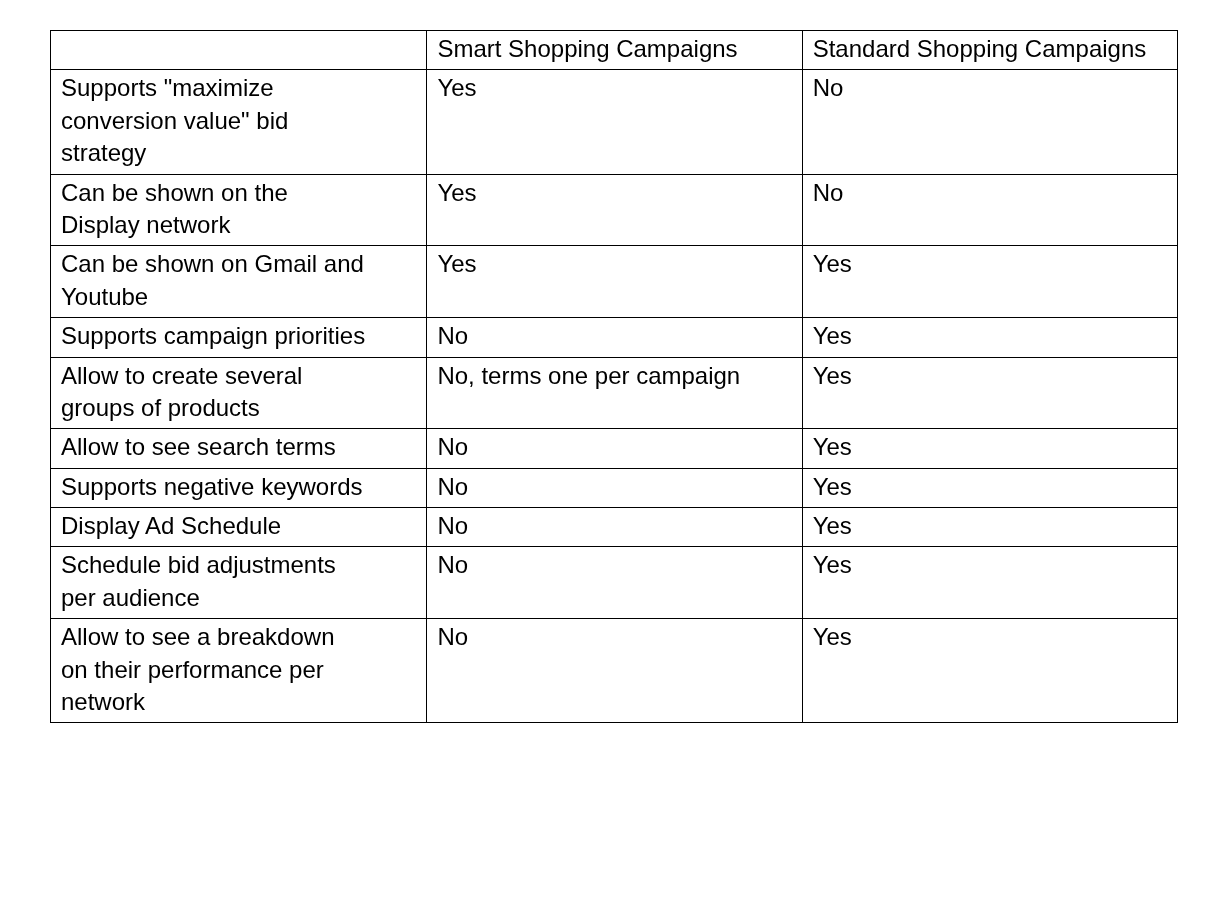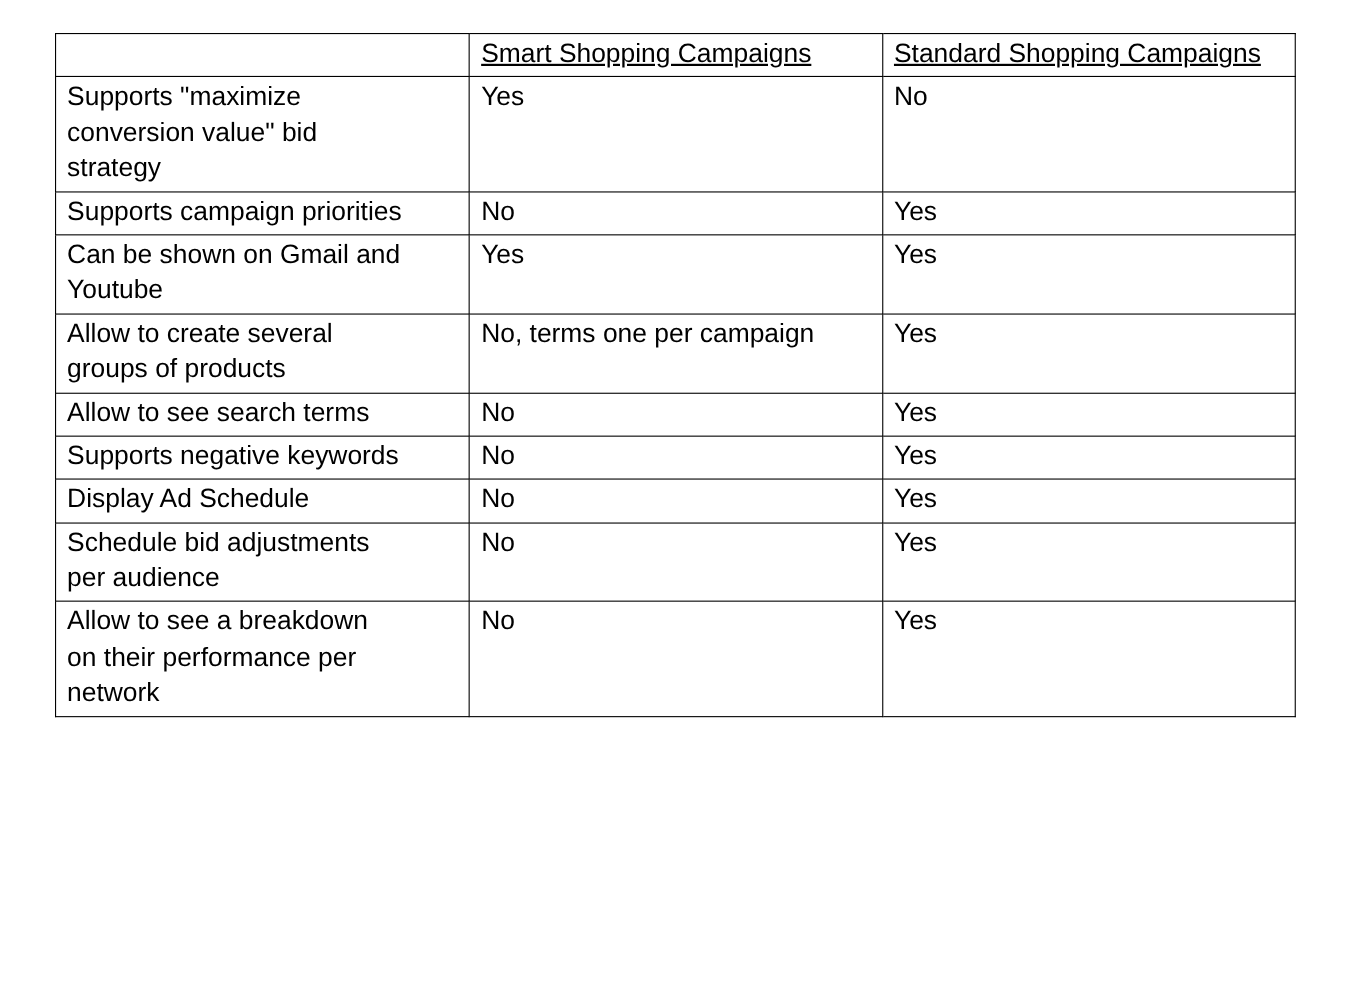--- a/index.html
+++ b/index.html
@@ -31,21 +31,20 @@
     th, td {
       border: 1.5px solid #000000;
       padding: 2px 10px 4px 10px;
       text-align: left;
       vertical-align: top;
       font-weight: 400;
       line-height: 1.35;
     }
     th {
       font-weight: 400;
-      text-decoration: underline;
     }
     td.feature {
       padding-right: 60px;
     }
     td.smart {
     }
     td.standard {
     }
     th.blank {
     }
@@ -66,27 +65,32 @@
       <th>Standard Shopping Campaigns</th>
     </tr>
   </thead>
   <tbody>
     <tr>
       <td class="feature">Supports "maximize conversion value" bid strategy</td>
       <td class="smart">Yes</td>
       <td class="standard">No</td>
     </tr>
     <tr>
-      <td class="feature">Supports campaign priorities</td>
-      <td class="smart">No</td>
-      <td class="standard">Yes</td>
+      <td class="feature">Can be shown on the Display network</td>
+      <td class="smart">Yes</td>
+      <td class="standard">No</td>
     </tr>
     <tr>
       <td class="feature">Can be shown on Gmail and Youtube</td>
       <td class="smart">Yes</td>
+      <td class="standard">Yes</td>
+    </tr>
+    <tr>
+      <td class="feature">Supports campaign priorities</td>
+      <td class="smart">No</td>
       <td class="standard">Yes</td>
     </tr>
     <tr>
       <td class="feature">Allow to create several groups of products</td>
       <td class="smart">No, terms one per campaign</td>
       <td class="standard">Yes</td>
     </tr>
     <tr>
       <td class="feature">Allow to see search terms</td>
       <td class="smart">No</td>

